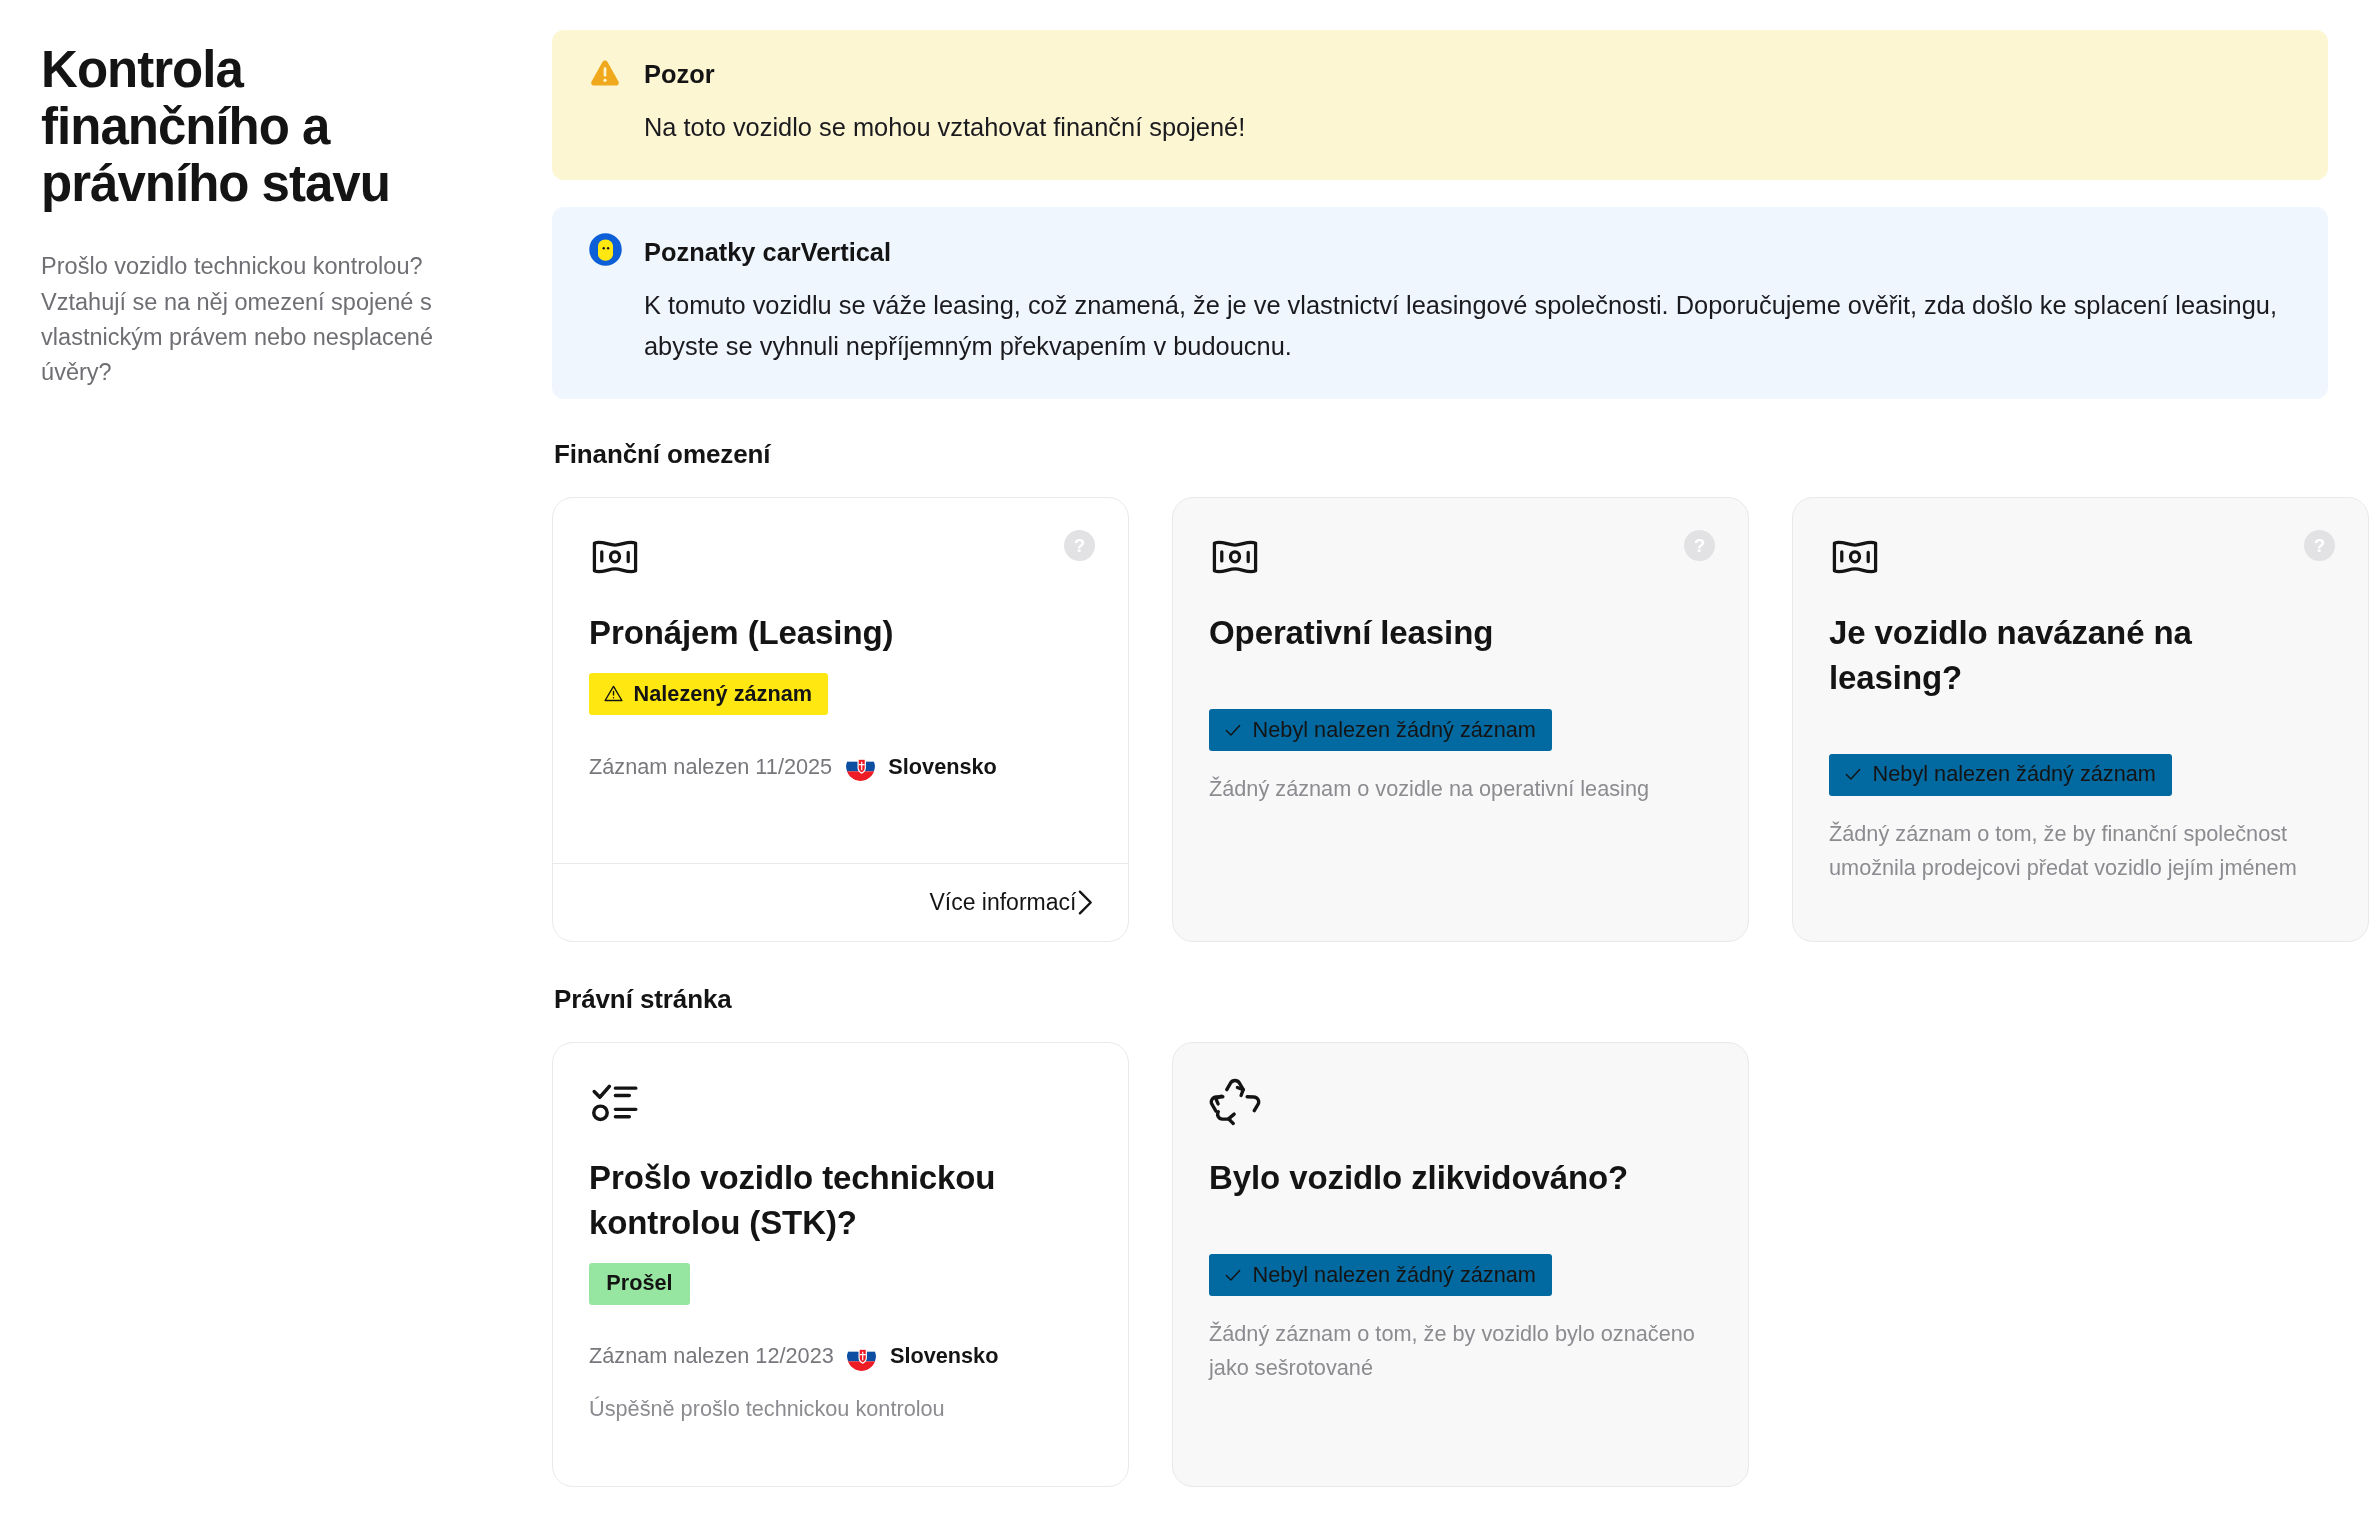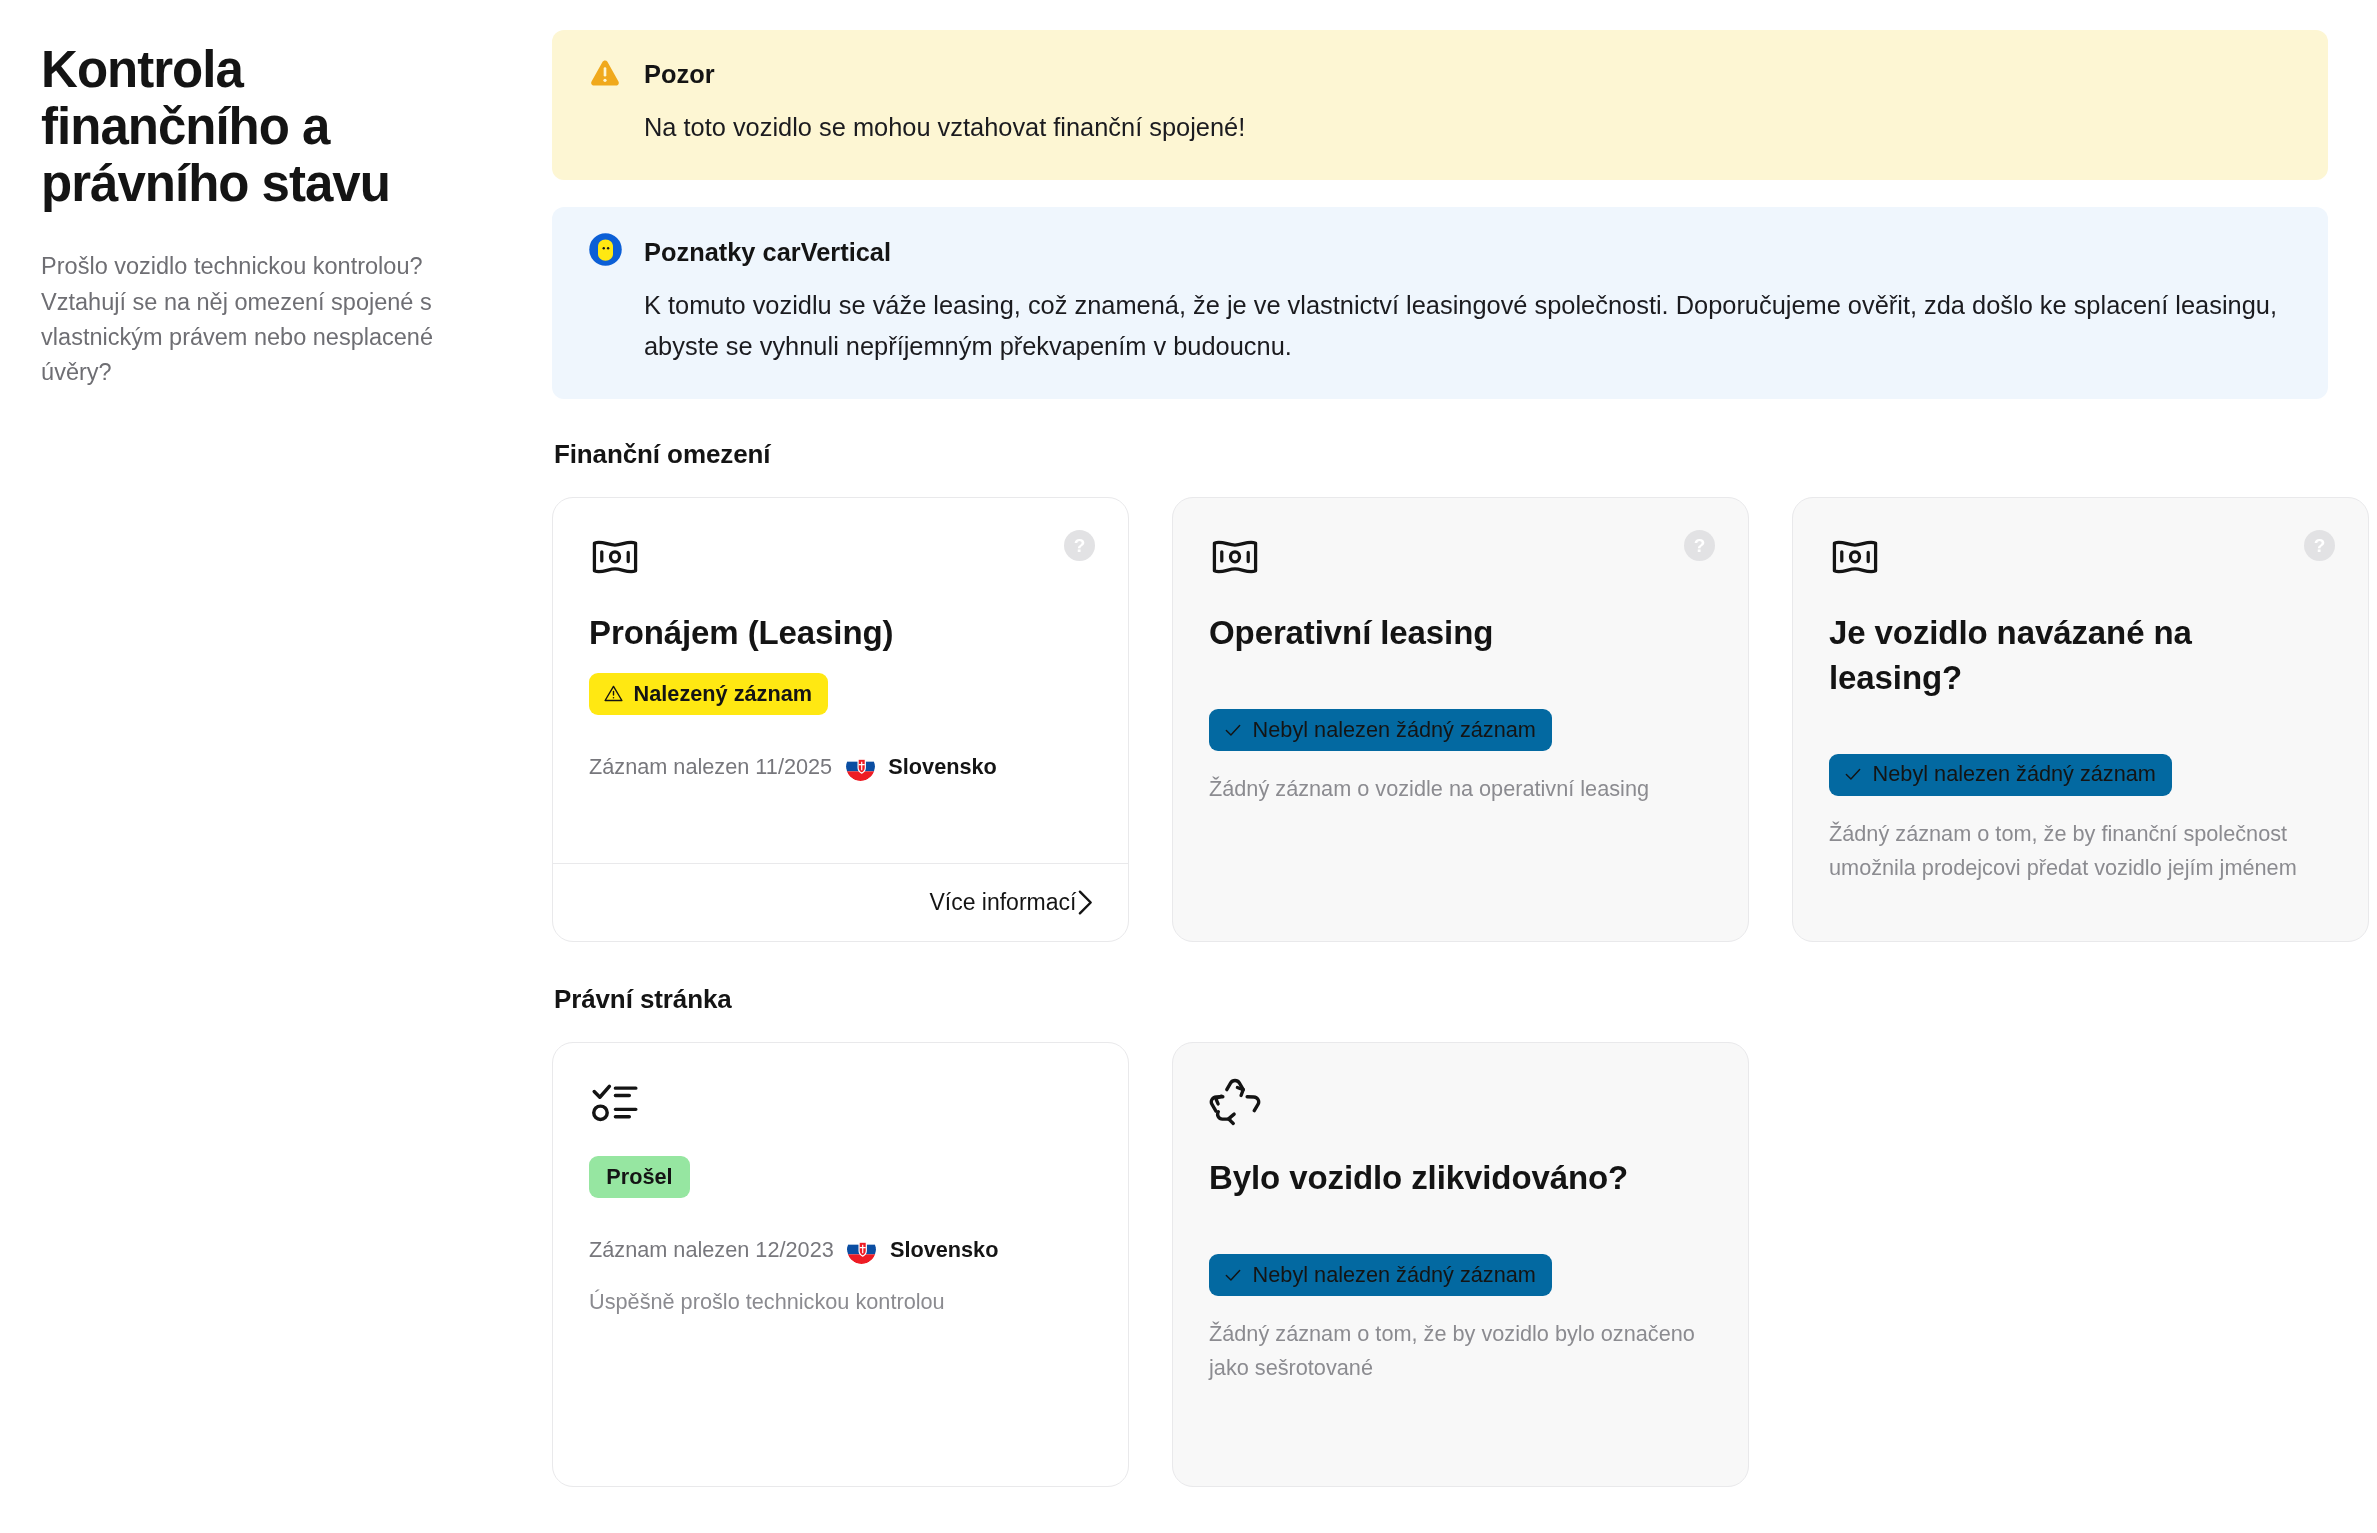--- a/index.html
+++ b/index.html
@@ -139,21 +139,21 @@
     line-height:1.35;
     letter-spacing:-0.1px;
     margin-bottom:17.3px;
     max-width:501px;
   }
 
   .badge{
     display:inline-flex;
     align-items:center;
     gap:10px;
-    border-radius:9px;
+    border-radius:3px;
     padding:7.4px 16px 8.7px 13.6px;
     font-size:21.7px;
     font-weight:700;
     line-height:1.2;
     white-space:nowrap;
   }
   .badge-warn{ background:#ffe812; color:#141414; }
   .badge-ok{ background:#0369a1; color:#141414; font-weight:400;margin-top:36px;}
   .badge-pass{ background:#96e6a1; color:#141414; padding:7.4px 17.3px 8.7px 17.3px;}
   .badge svg{ flex:0 0 auto; }
@@ -333,20 +333,21 @@
     <div class="card-grid">
 
       <article class="card white">
         <div class="card-body">
           <svg class="card-icon" viewBox="0 0 24 24" fill="none" stroke="#141414" stroke-width="1.6" stroke-linecap="round" stroke-linejoin="round">
             <path d="M2.4 7.2 5 9.8l4.4-5"></path>
             <path d="M12.2 5.6h9.4M12.2 9h6.4"></path>
             <circle cx="5.3" cy="17" r="3.1"></circle>
             <path d="M12.2 15.4h9.4M12.2 18.8h6.4"></path>
           </svg>
+          <h3 class="card-title">Prošlo vozidlo technickou kontrolou (STK)?</h3>
           <div class="badge badge-pass">
             <span>Prošel</span>
           </div>
           <div class="record-row">
             <span class="record-date">Záznam nalezen 12/2023</span>
             <svg class="flag" viewBox="0 0 48 48">
               <defs>
                   <clipPath id="c2">
                     <circle cx="24" cy="24" r="24"></circle>
                   </clipPath>

